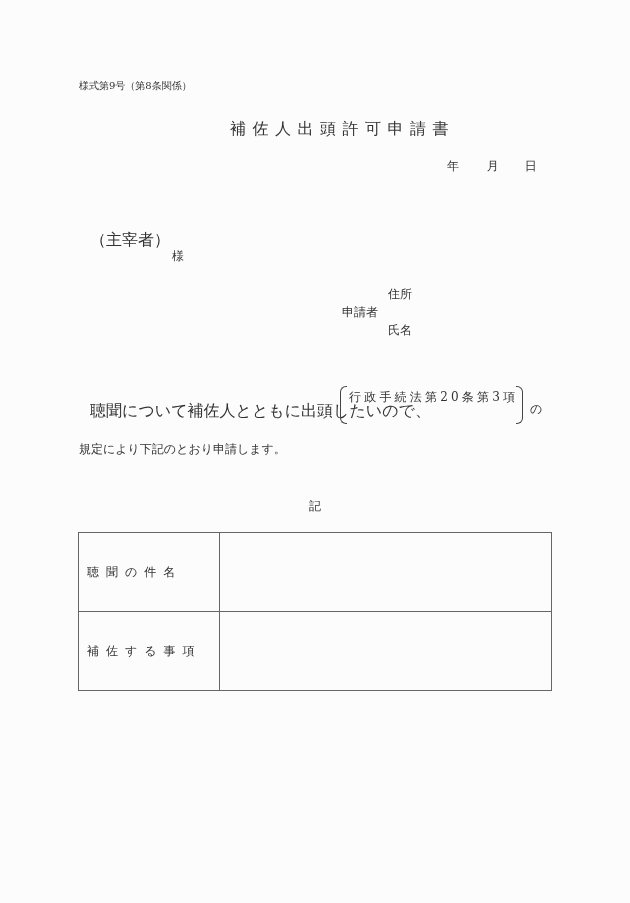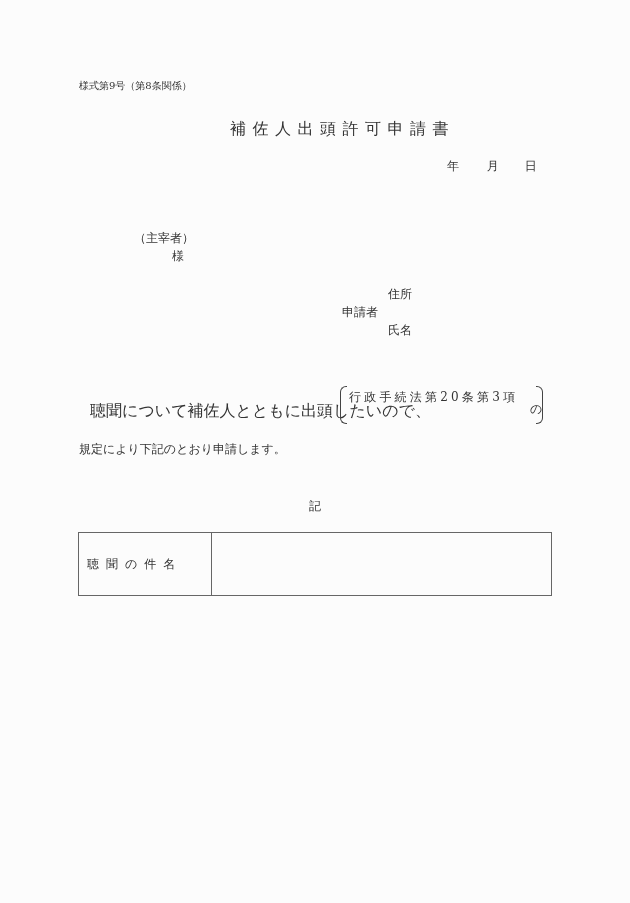--- a/index.html
+++ b/index.html
@@ -16,34 +16,33 @@
       color: #333;
       font-size: 12px;
     }
     .abs { position: absolute; white-space: nowrap; line-height: 1; }
     .form-number { left: 79px; top: 81px; font-size: 10px; }
     .doc-title { left: 230px; top: 121px; font-size: 16px; letter-spacing: 6.5px; }
     .date-line { left: 447px; top: 160px; font-size: 12px; }
     .date-line span { display: inline-block; }
     .date-year { margin-right: 24px; }
     .date-month { margin-right: 22px; }
-    .addressee-label { left: 90px; top: 232px; font-size: 12px; margin-left: 44px; }
+    .addressee-label { left: 90px; top: 232px; font-size: 16px; }
     .addressee-sama { left: 172px; top: 250px; font-size: 12px; }
     .applicant-address { left: 388px; top: 288px; font-size: 12px; }
     .applicant-label { left: 342px; top: 306px; font-size: 12px; text-align: center; }
     .applicant-name { left: 388px; top: 324px; font-size: 12px; }
 
     .body-line1 { left: 90px; top: 403px; font-size: 16px; }
     .brace-box {
       position: absolute;
       left: 340px;
       top: 386px;
       width: 183px;
       height: 38px;
-      padding-left: 20px;
     }
     .brace-left, .brace-right {
       position: absolute;
       top: 0;
       width: 6px;
       height: 36px;
       border: 1.3px solid #444;
     }
     .brace-left {
       left: 0;
@@ -79,21 +78,21 @@
       position: absolute;
       left: 78px;
       top: 532px;
       width: 474px;
       border-collapse: collapse;
       table-layout: fixed;
     }
     table.info-table td {
       border: 1.3px solid #666;
       height: 46px;
-      padding: 8px;
+      padding: 16px;
       font-size: 12px;
     }
     table.info-table td.label-cell {
       width: 116px;
       padding-left: 8px;
       letter-spacing: 7px;
       white-space: nowrap;
     }
     table.info-table td.value-cell {
       background: #fcfcfc;
@@ -132,14 +131,18 @@
 <div class="abs body-line2">規定により下記のとおり申請します。</div>
 
 <div class="abs ki">記</div>
 
 <table class="info-table">
   <tbody>
     <tr>
       <td class="label-cell">聴聞の件名</td>
       <td class="value-cell"></td>
     </tr>
+    <tr>
+      <td class="label-cell">補佐する事項</td>
+      <td class="value-cell"></td>
+    </tr>
   </tbody>
 </table>
 
 </body></html>

